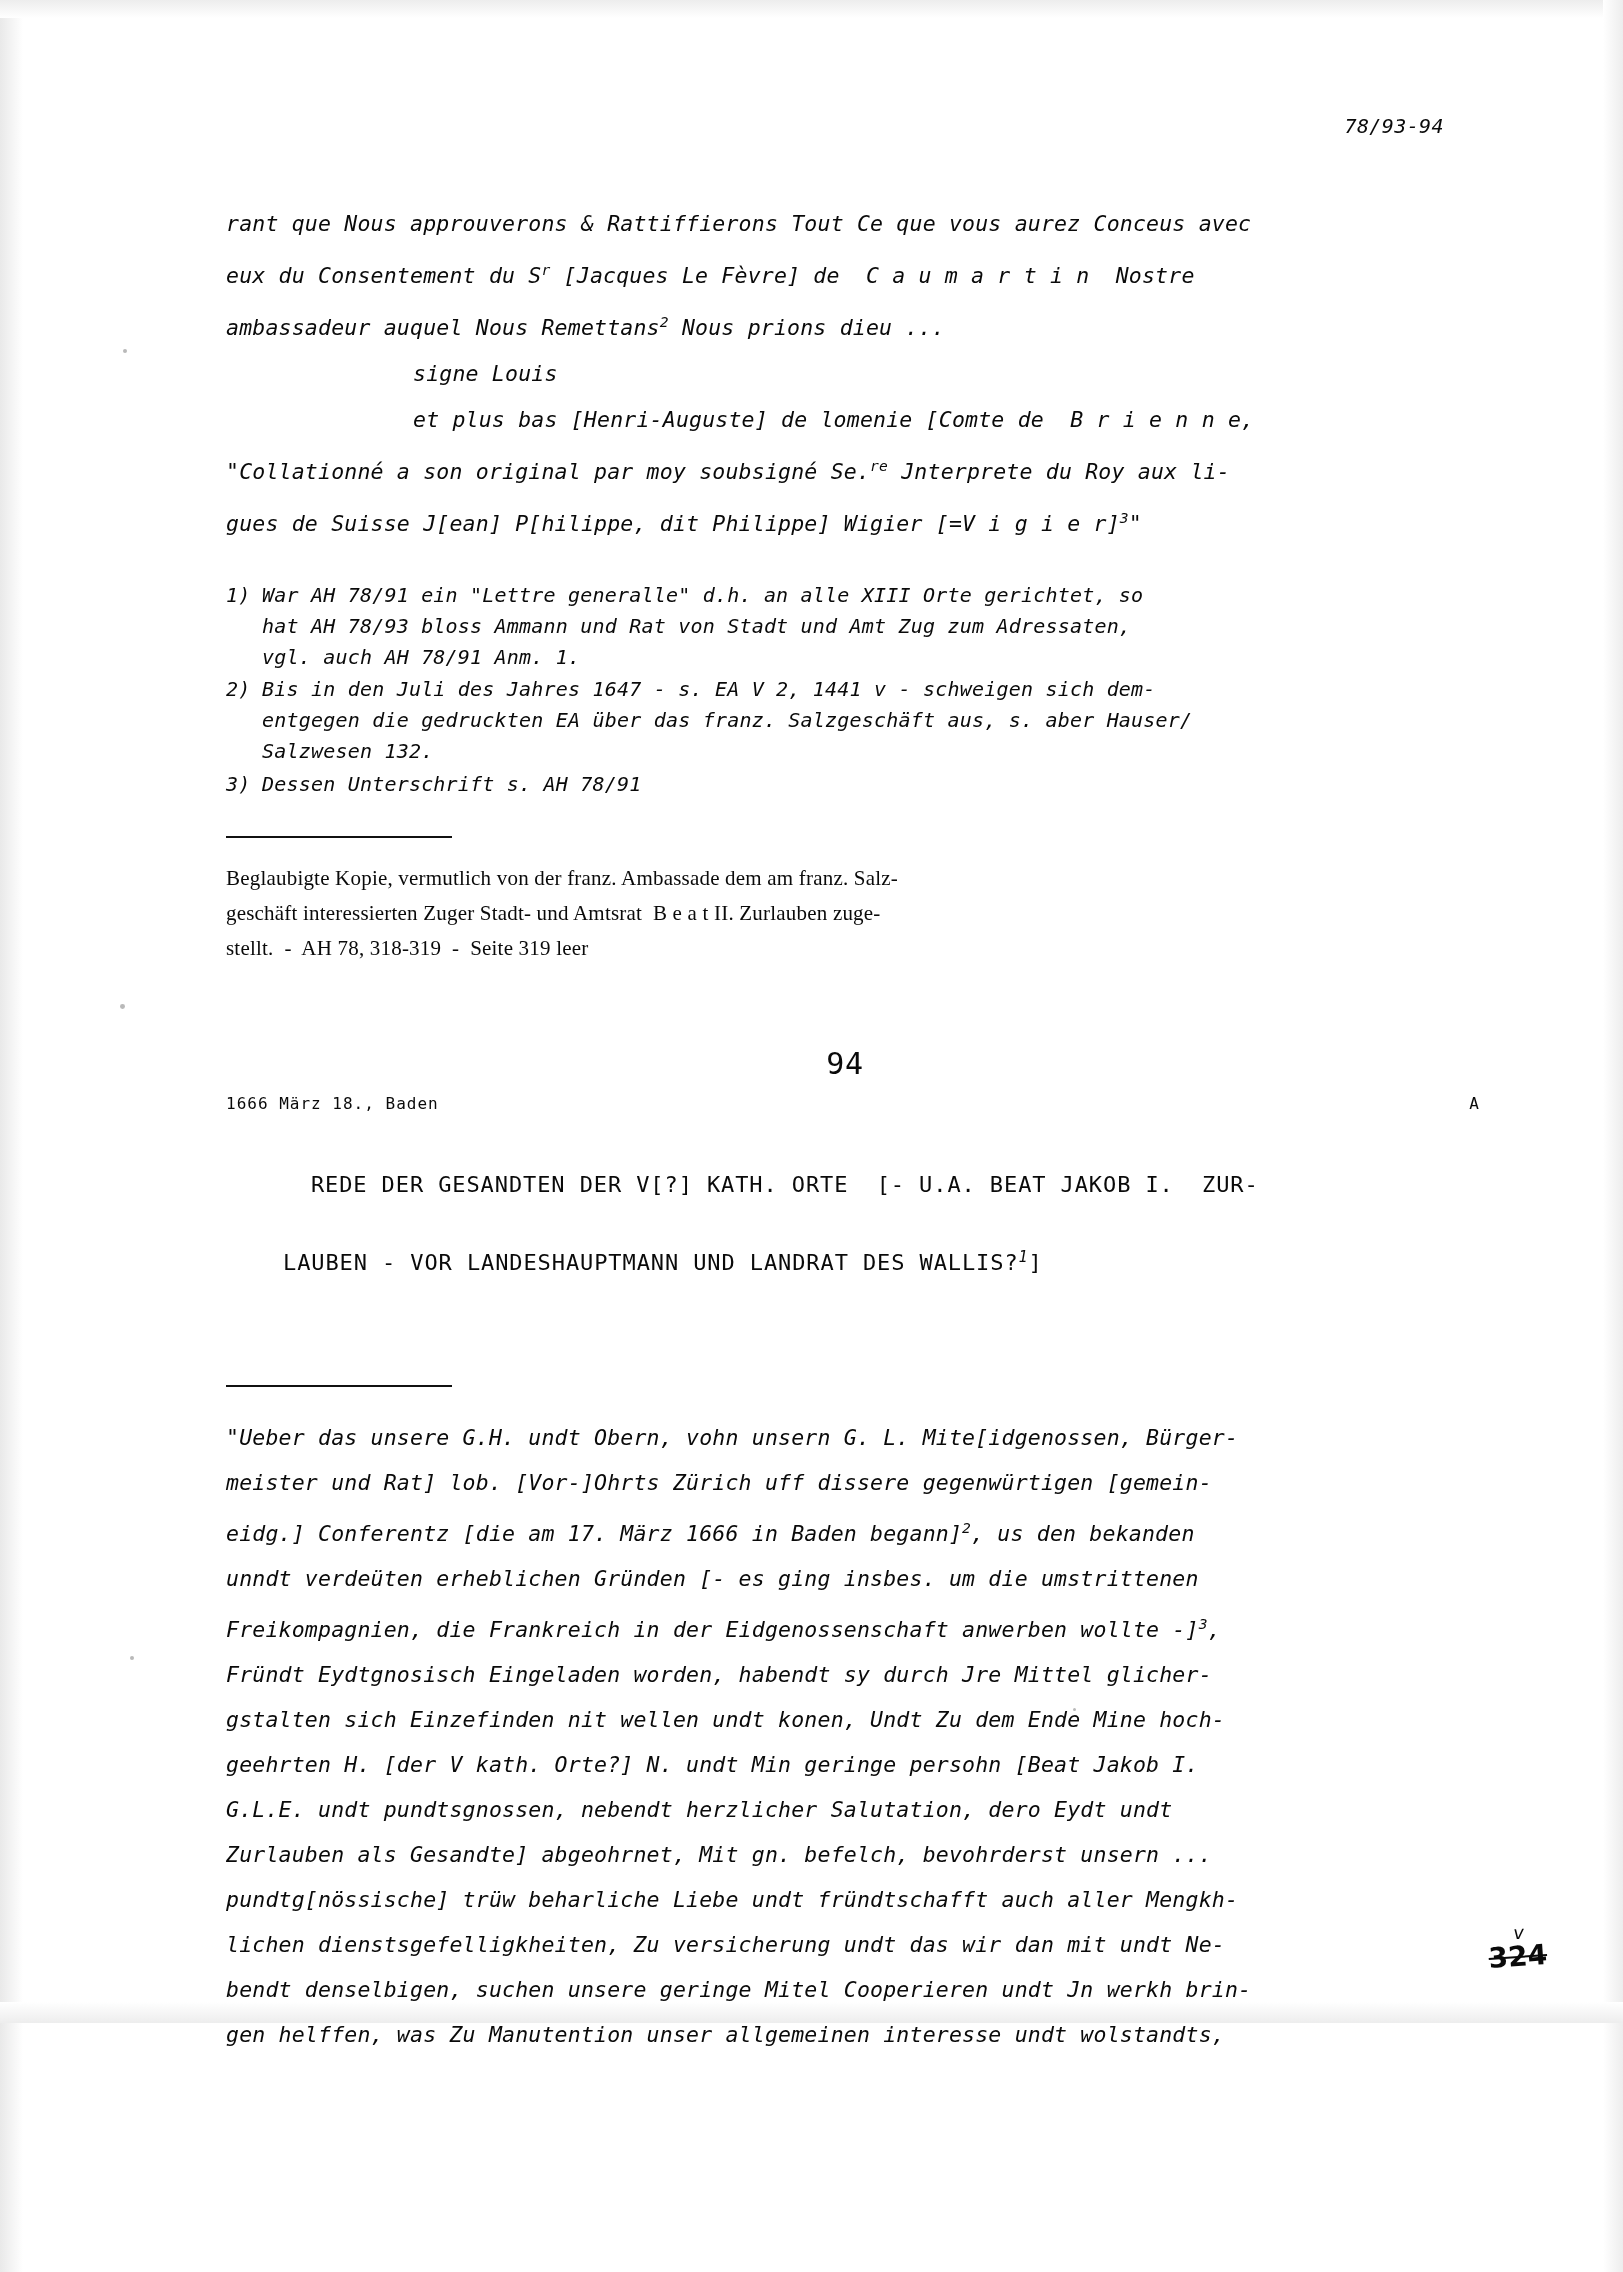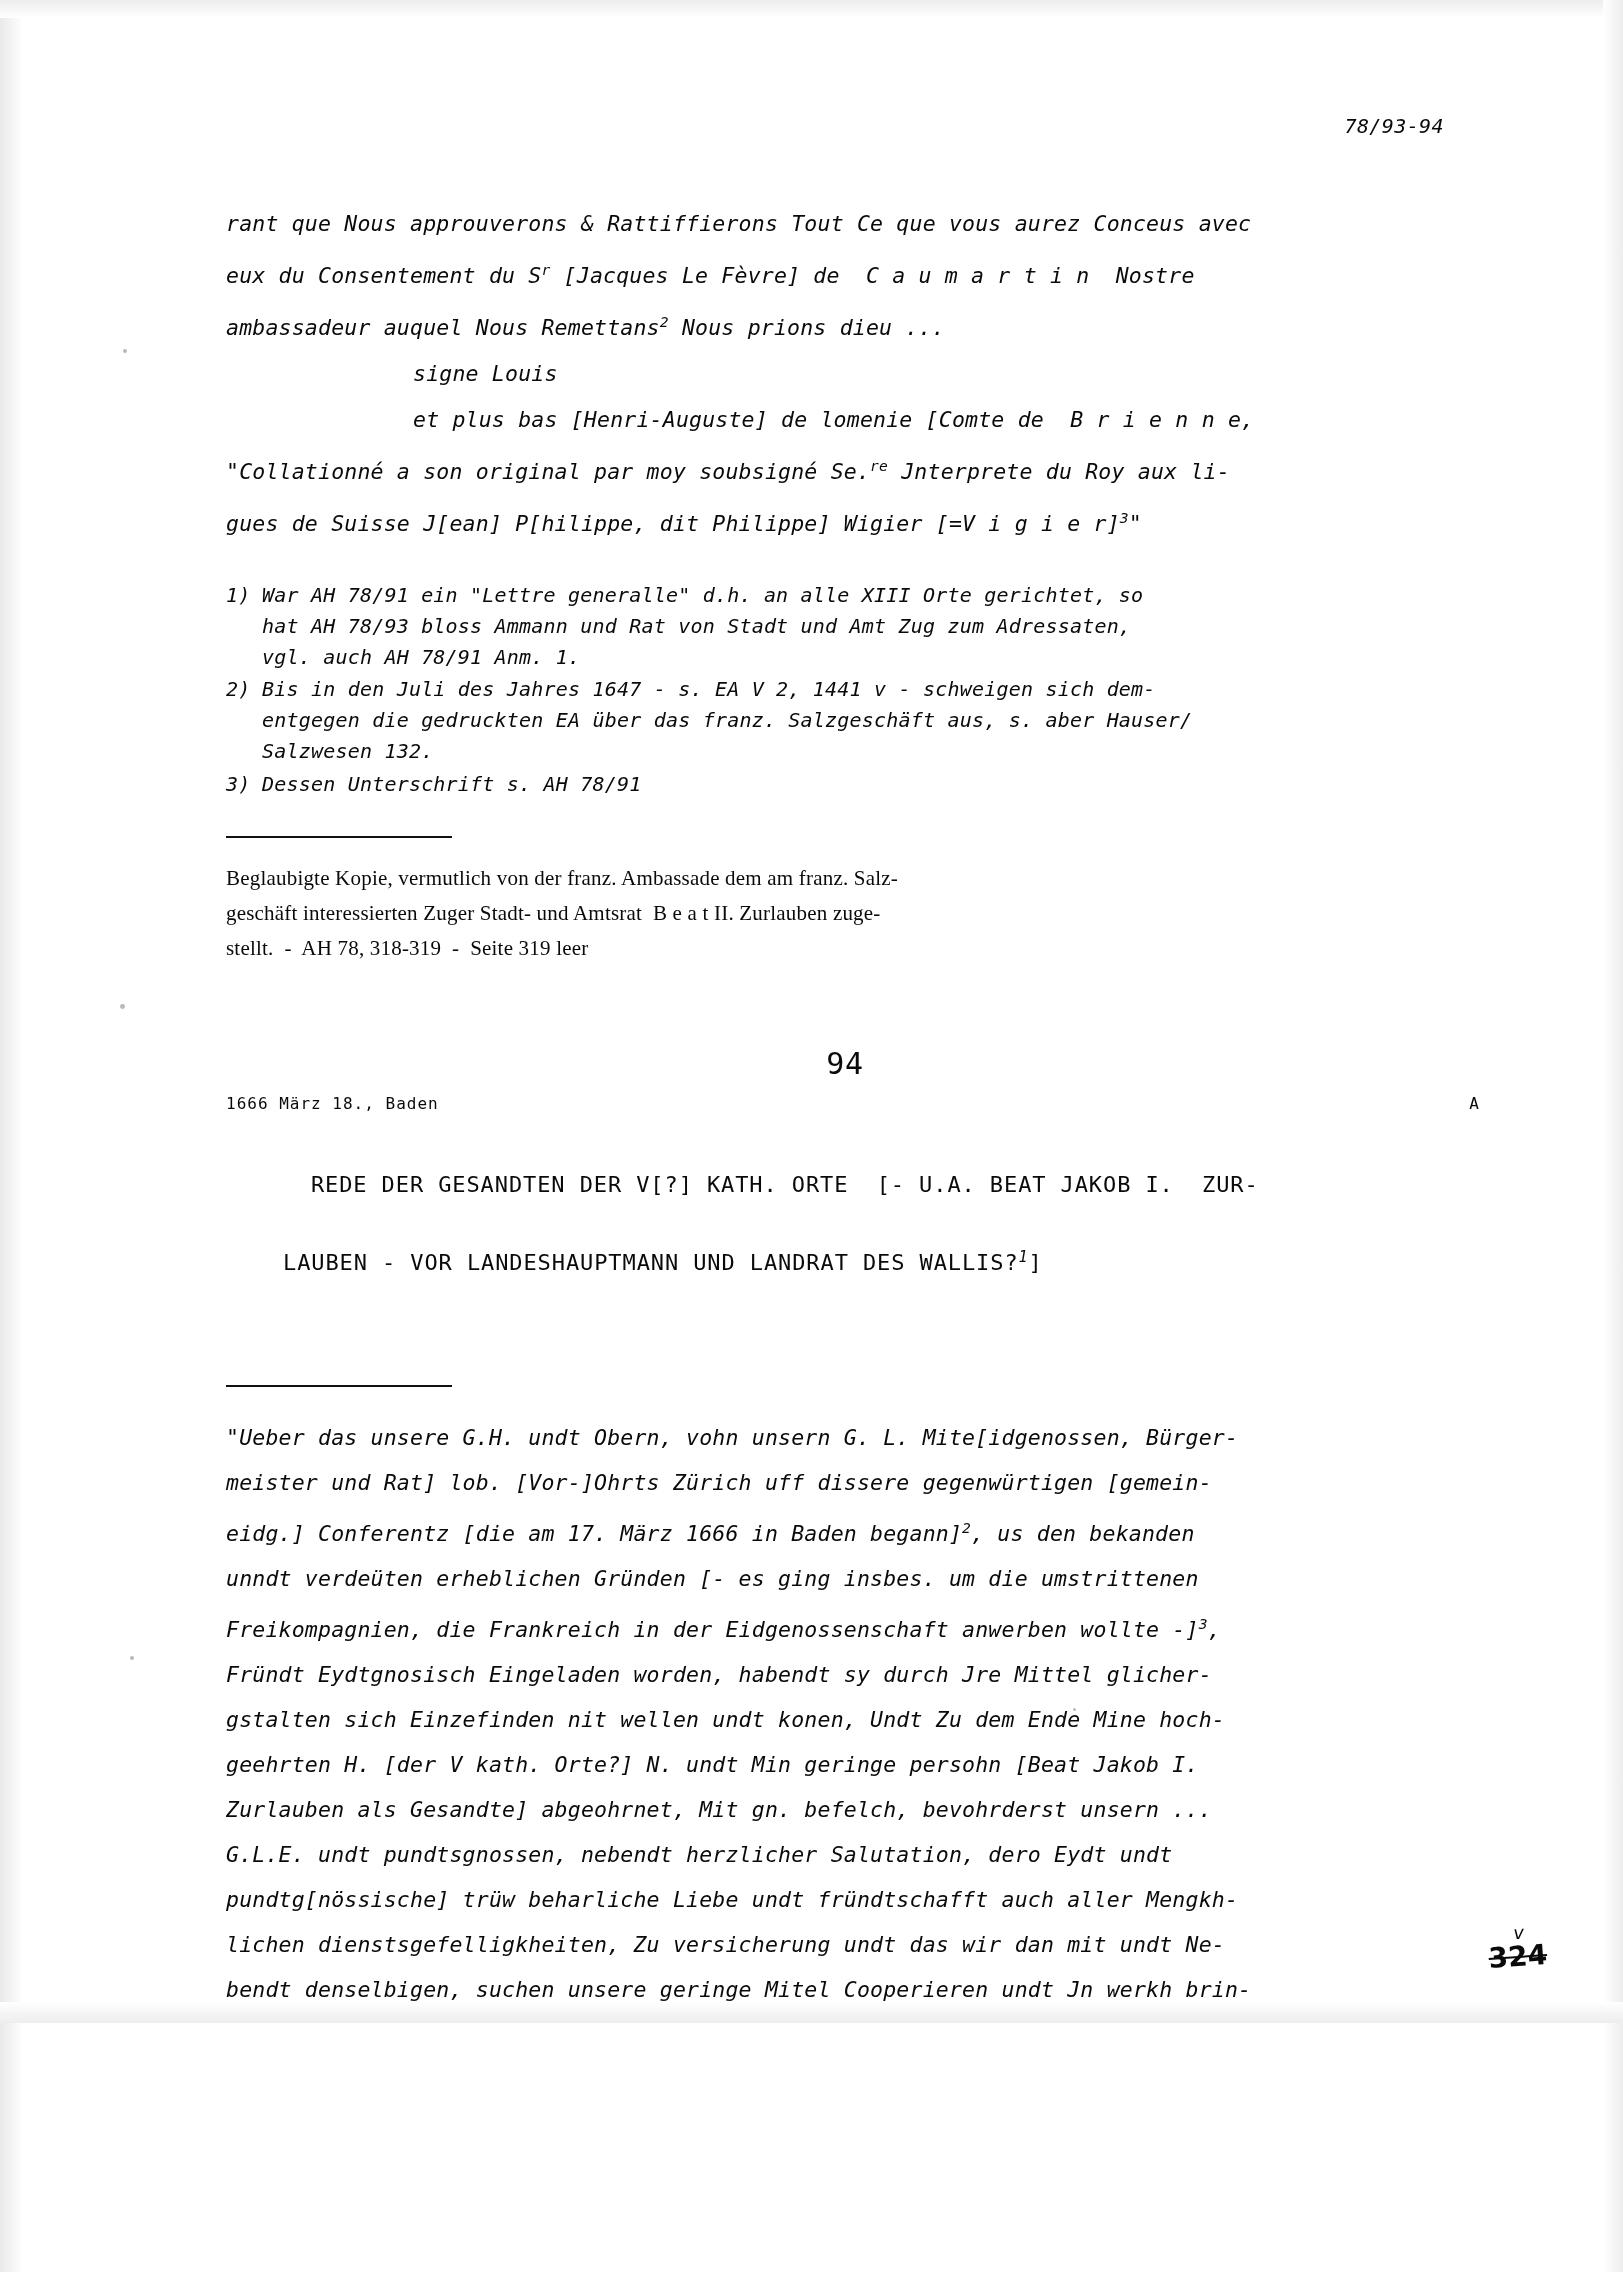--- a/index.html
+++ b/index.html
@@ -266,25 +266,26 @@
 
     <div class="body-text">
       <div class="line">"Ueber das unsere G.H. undt Obern, vohn unsern G. L. Mite[idgenossen, Bürger-</div>
       <div class="line">meister und Rat] lob. [Vor-]Ohrts Zürich uff dissere gegenwürtigen [gemein-</div>
       <div class="line"><span>eidg.] Conferentz [die am 17. März 1666 in Baden begann]</span><sup>2</sup><span>, us den bekanden</span></div>
       <div class="line">unndt verdeüten erheblichen Gründen [- es ging insbes. um die umstrittenen</div>
       <div class="line"><span>Freikompagnien, die Frankreich in der Eidgenossenschaft anwerben wollte -]</span><sup>3</sup><span>,</span></div>
       <div class="line">Fründt Eydtgnosisch Eingeladen worden, habendt sy durch Jre Mittel glicher-</div>
       <div class="line">gstalten sich Einzefinden nit wellen undt konen, Undt Zu dem Ende Mine hoch-</div>
       <div class="line">geehrten H. [der V kath. Orte?] N. undt Min geringe persohn [Beat Jakob I.</div>
+      <div class="line">G.L.E. undt pundtsgnossen, nebendt herzlicher Salutation, dero Eydt undt</div>
       <div class="line">Zurlauben als Gesandte] abgeohrnet, Mit gn. befelch, bevohrderst unsern ...</div>
-      <div class="line">G.L.E. undt pundtsgnossen, nebendt herzlicher Salutation, dero Eydt undt</div>
       <div class="line">pundtg[nössische] trüw beharliche Liebe undt fründtschafft auch aller Mengkh-</div>
       <div class="line">lichen dienstsgefelligkheiten, Zu versicherung undt das wir dan mit undt Ne-</div>
       <div class="line">bendt denselbigen, suchen unsere geringe Mitel Cooperieren undt Jn werkh brin-</div>
+      <div class="line">gen helffen, was Zu Manutention unser allgemeinen interesse undt wolstandts,</div>
     </div>
 
   </div>
 
   <div class="folio">
     <span class="v">v</span>
     <span class="num">324</span>
   </div>
 
 </div>

